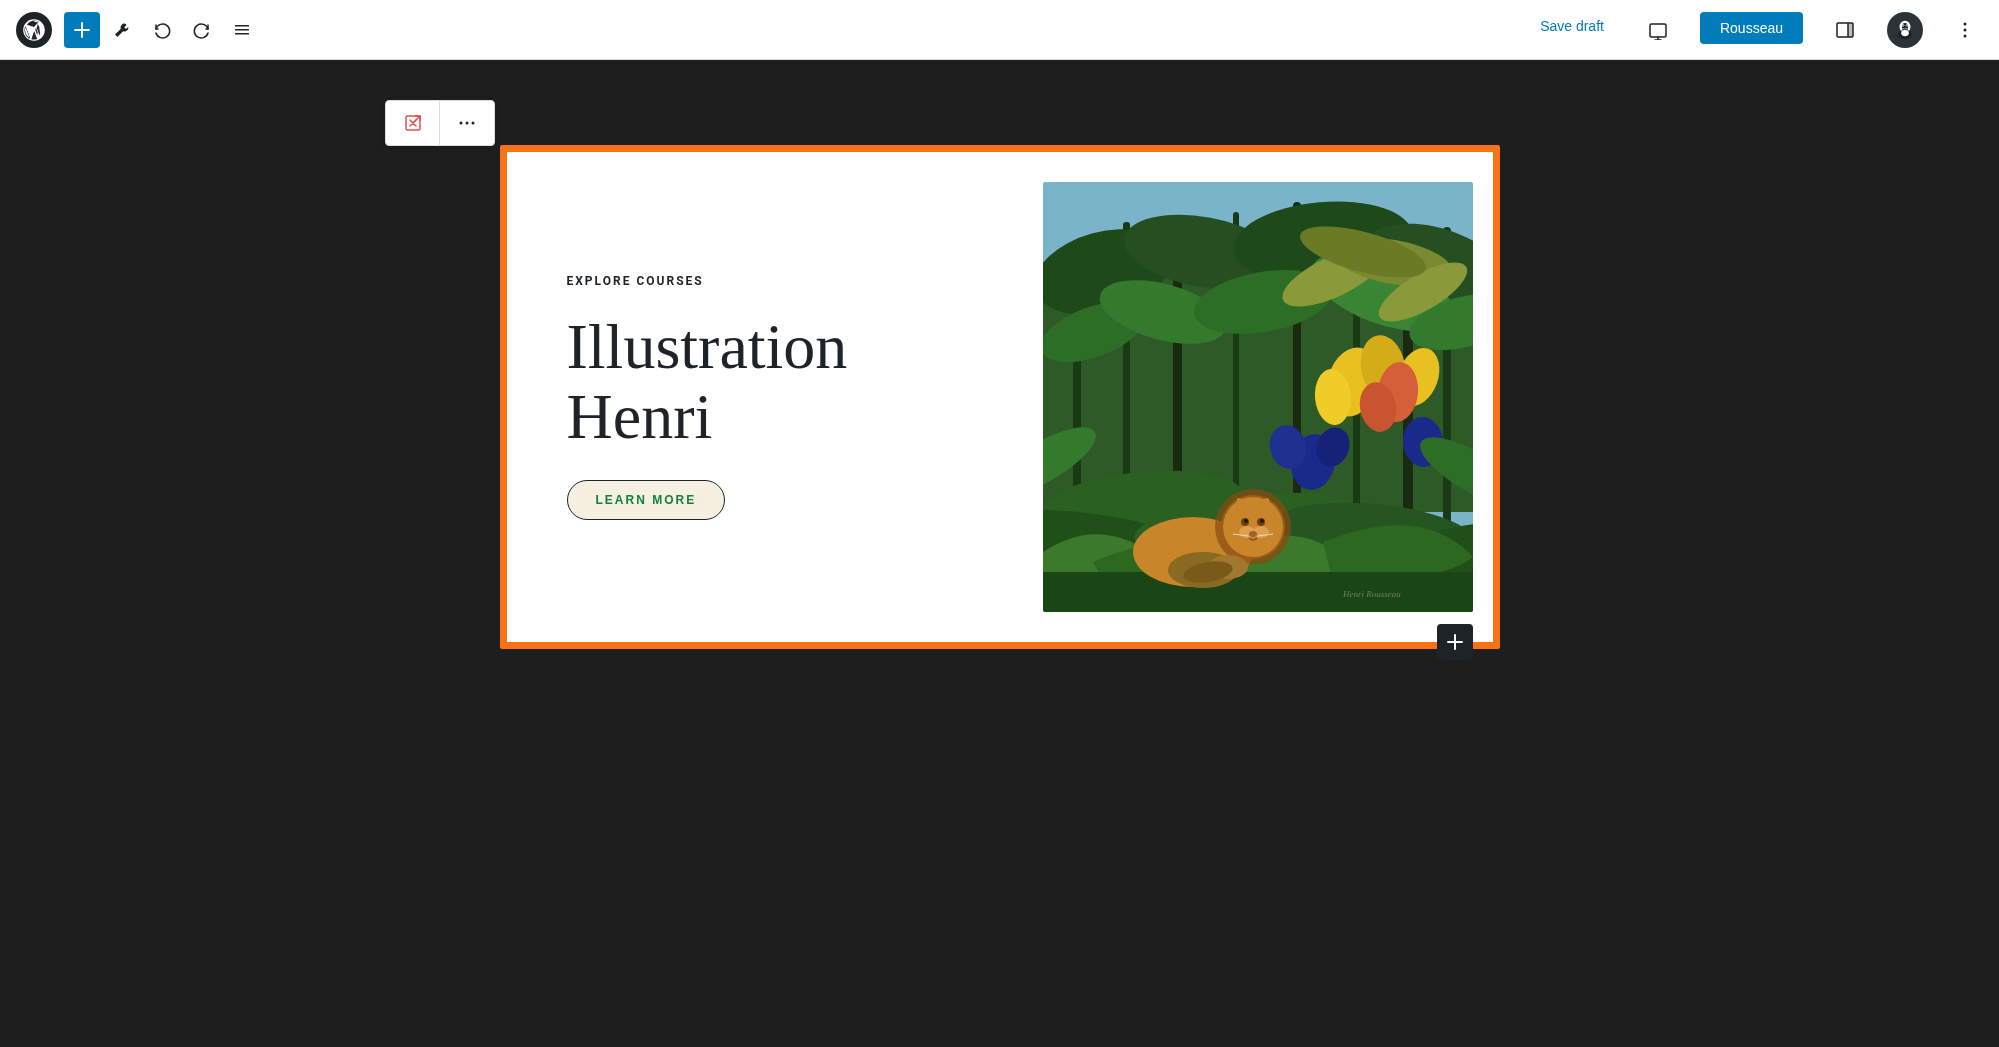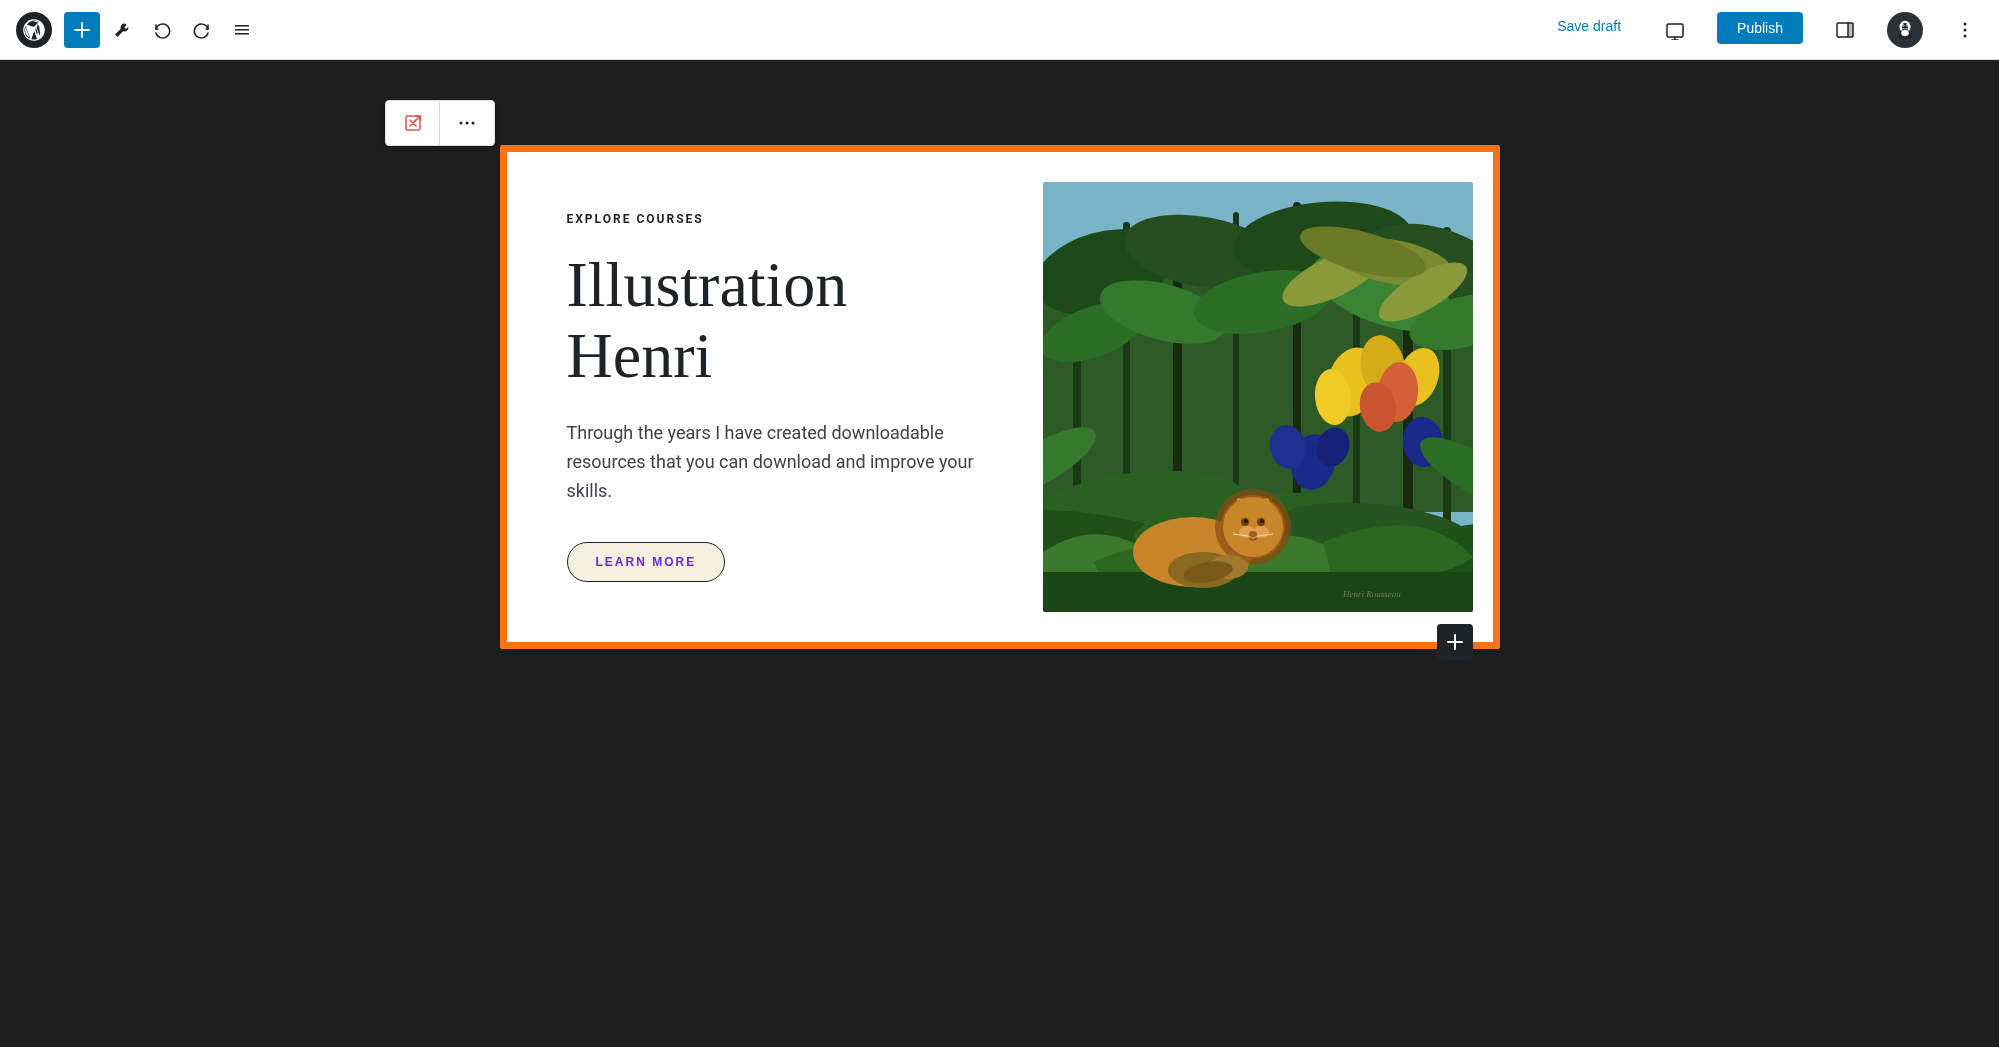--- a/index.html
+++ b/index.html
@@ -224,21 +224,21 @@
     }
     .learn-more-btn {
       display: inline-block;
       border: 1.5px solid #1d2327;
       border-radius: 40px;
       padding: 12px 28px;
       font-size: 12px;
       font-weight: 700;
       letter-spacing: 2px;
       text-transform: uppercase;
-      color: #6d28d9;
+      color: #15803d;
       background: #f5f0e0;
       cursor: pointer;
       width: fit-content;
     }
 
     
     .painting {
       width: 430px;
       height: 430px;
       border-radius: 2px;
@@ -316,21 +316,21 @@
   <div class="toolbar-right">
     <button class="save-draft-btn">Save draft</button>
 
     <button class="toolbar-btn" title="Preview">
       <svg width="20" height="20" viewBox="0 0 20 20" fill="none" stroke="currentColor" stroke-width="1.5">
         <rect x="2" y="4" width="16" height="13" rx="1.5"></rect>
         <path d="M7 20h6M10 17v3" stroke-linecap="round"></path>
       </svg>
     </button>
 
-    <button class="publish-btn">Publish</button>
+    <button class="publish-btn">Rousseau</button>
 
     <button class="toolbar-btn">
       <svg width="20" height="20" viewBox="0 0 20 20" fill="currentColor">
         <rect x="2" y="3" width="16" height="14" rx="1" fill="none" stroke="currentColor" stroke-width="1.5"></rect>
         <rect x="13" y="3" width="5" height="14" rx="0" fill="currentColor" opacity="0.3"></rect>
         <line x1="13" y1="3" x2="13" y2="17" stroke="currentColor" stroke-width="1.5"></line>
       </svg>
     </button>
 
     <button class="avatar-btn">
@@ -383,21 +383,20 @@
 
   <div class="content-block">
     <div class="block-inner">
 
       <div class="block-left">
         <div class="explore-courses-label">EXPLORE COURSES</div>
         <h1 class="headline">
           <span>Illustration</span><br>
           <span>Henri</span>
         </h1>
-        <p class="description">Through the years I have created downloadable resources that you can download and improve your skills.</p>
         <button class="learn-more-btn">LEARN MORE</button>
       </div>
 
       <div class="block-right">
 
         <div class="painting">
           <svg viewBox="0 0 430 430" xmlns="http://www.w3.org/2000/svg">
 
             <rect width="430" height="430" fill="#7ab4c8"></rect>
 

